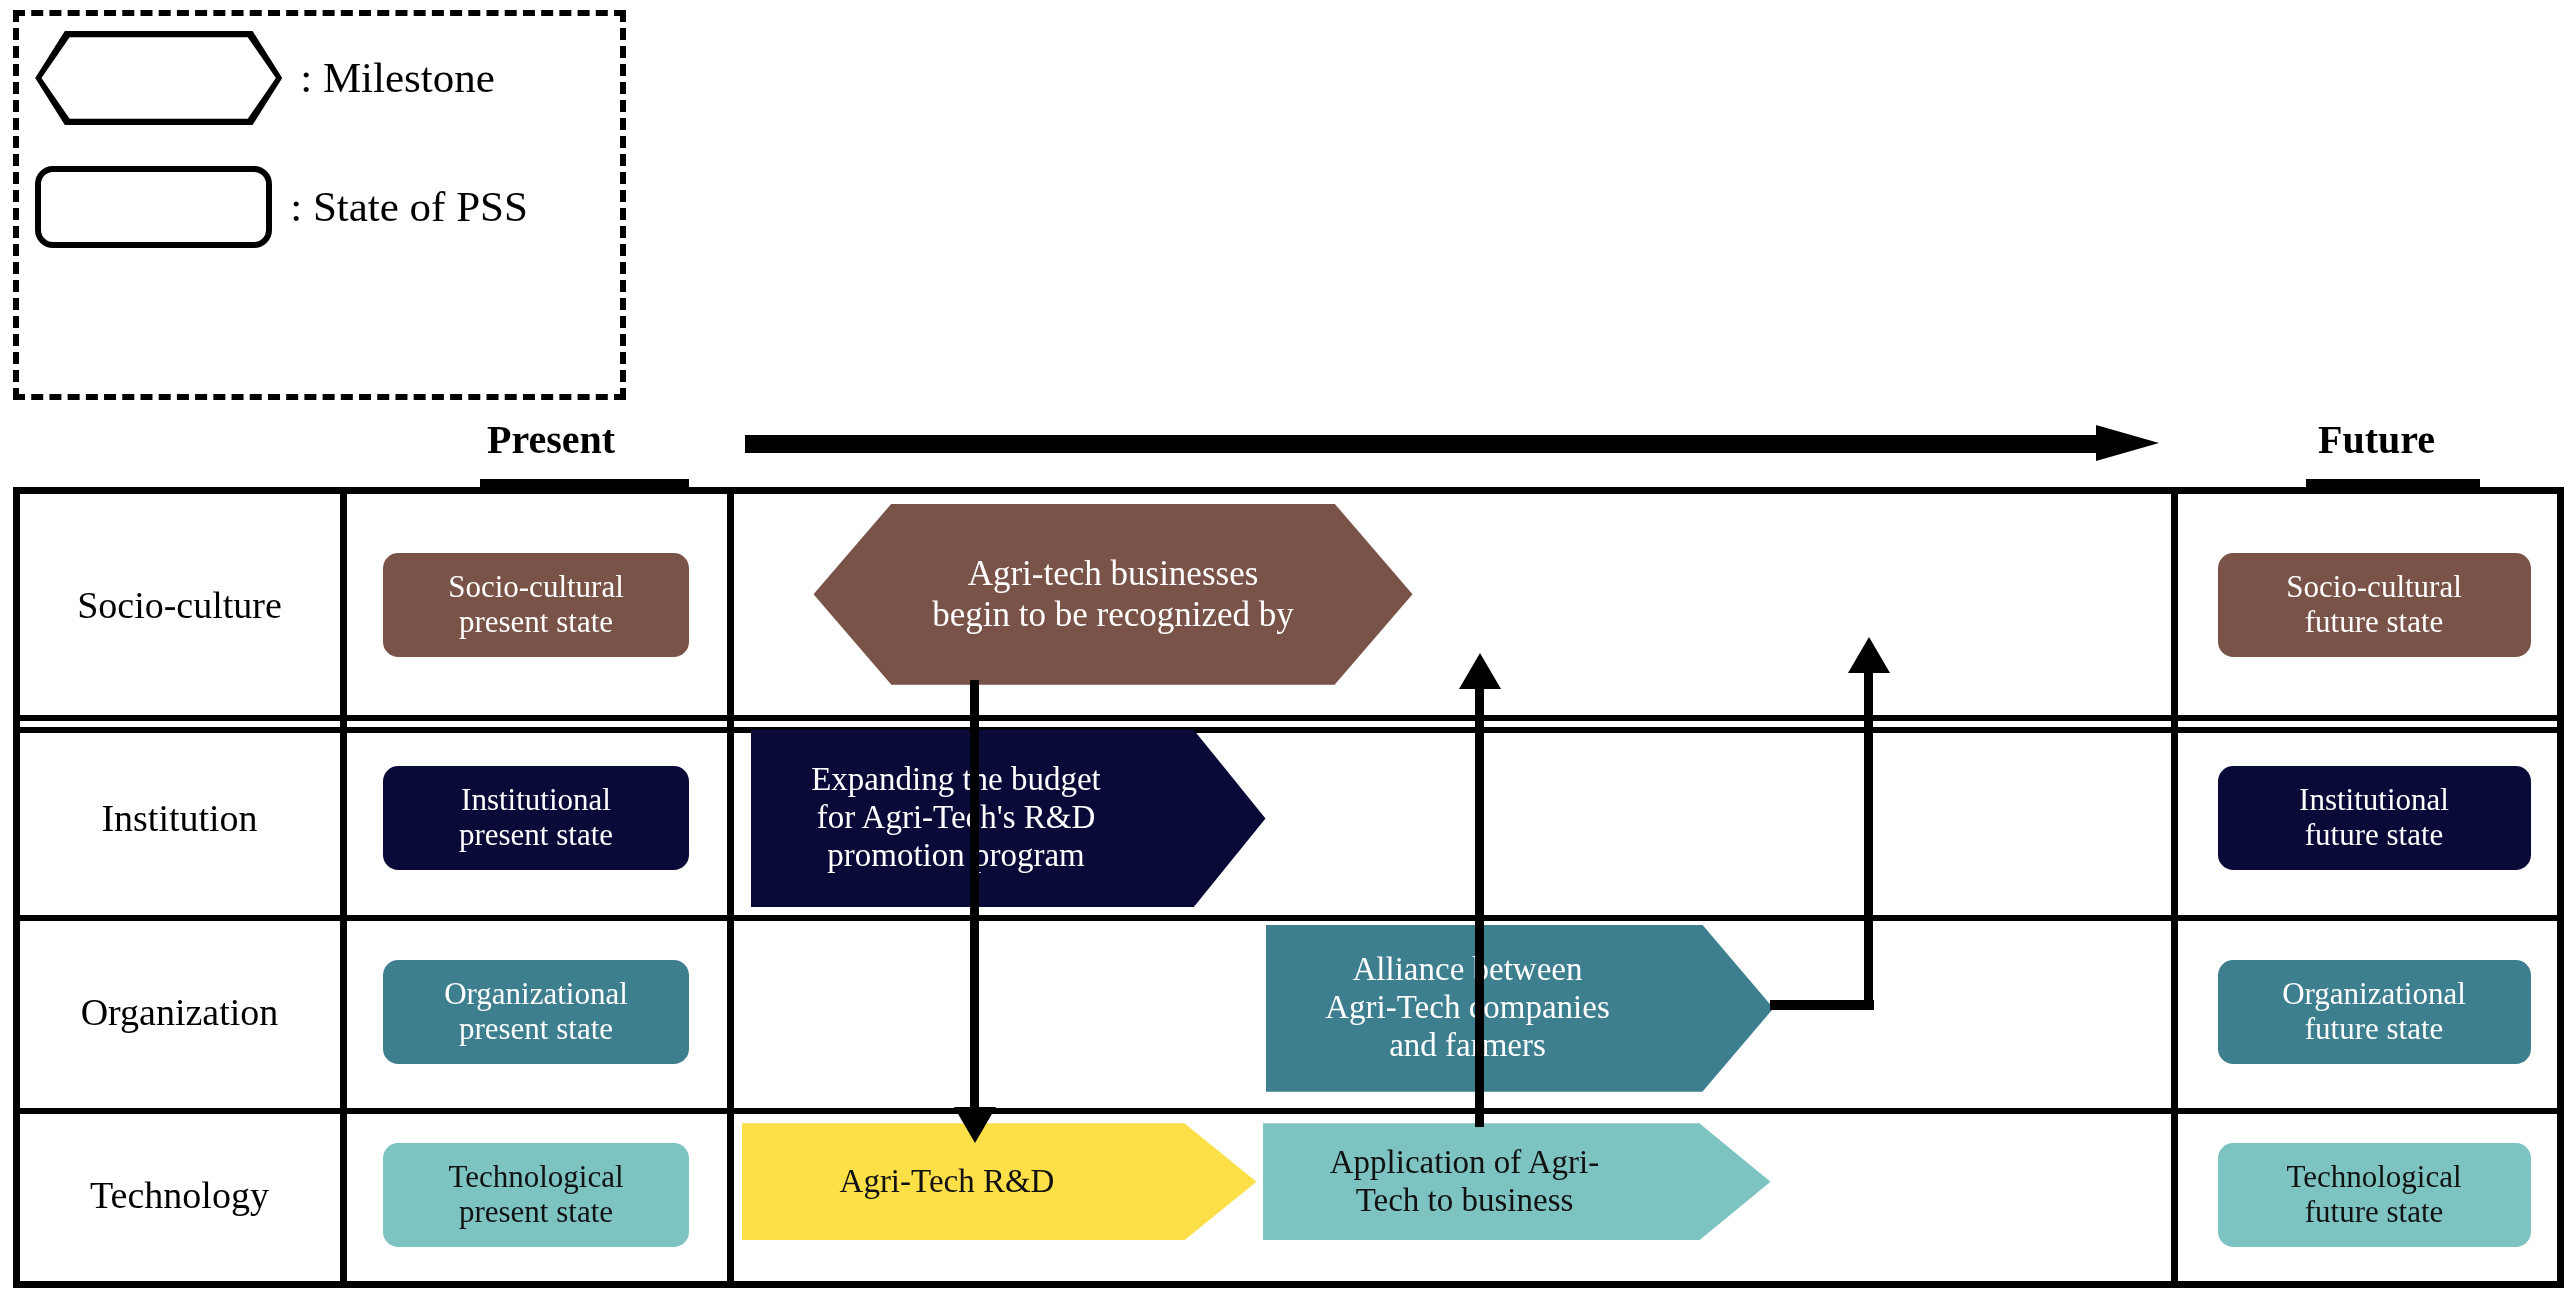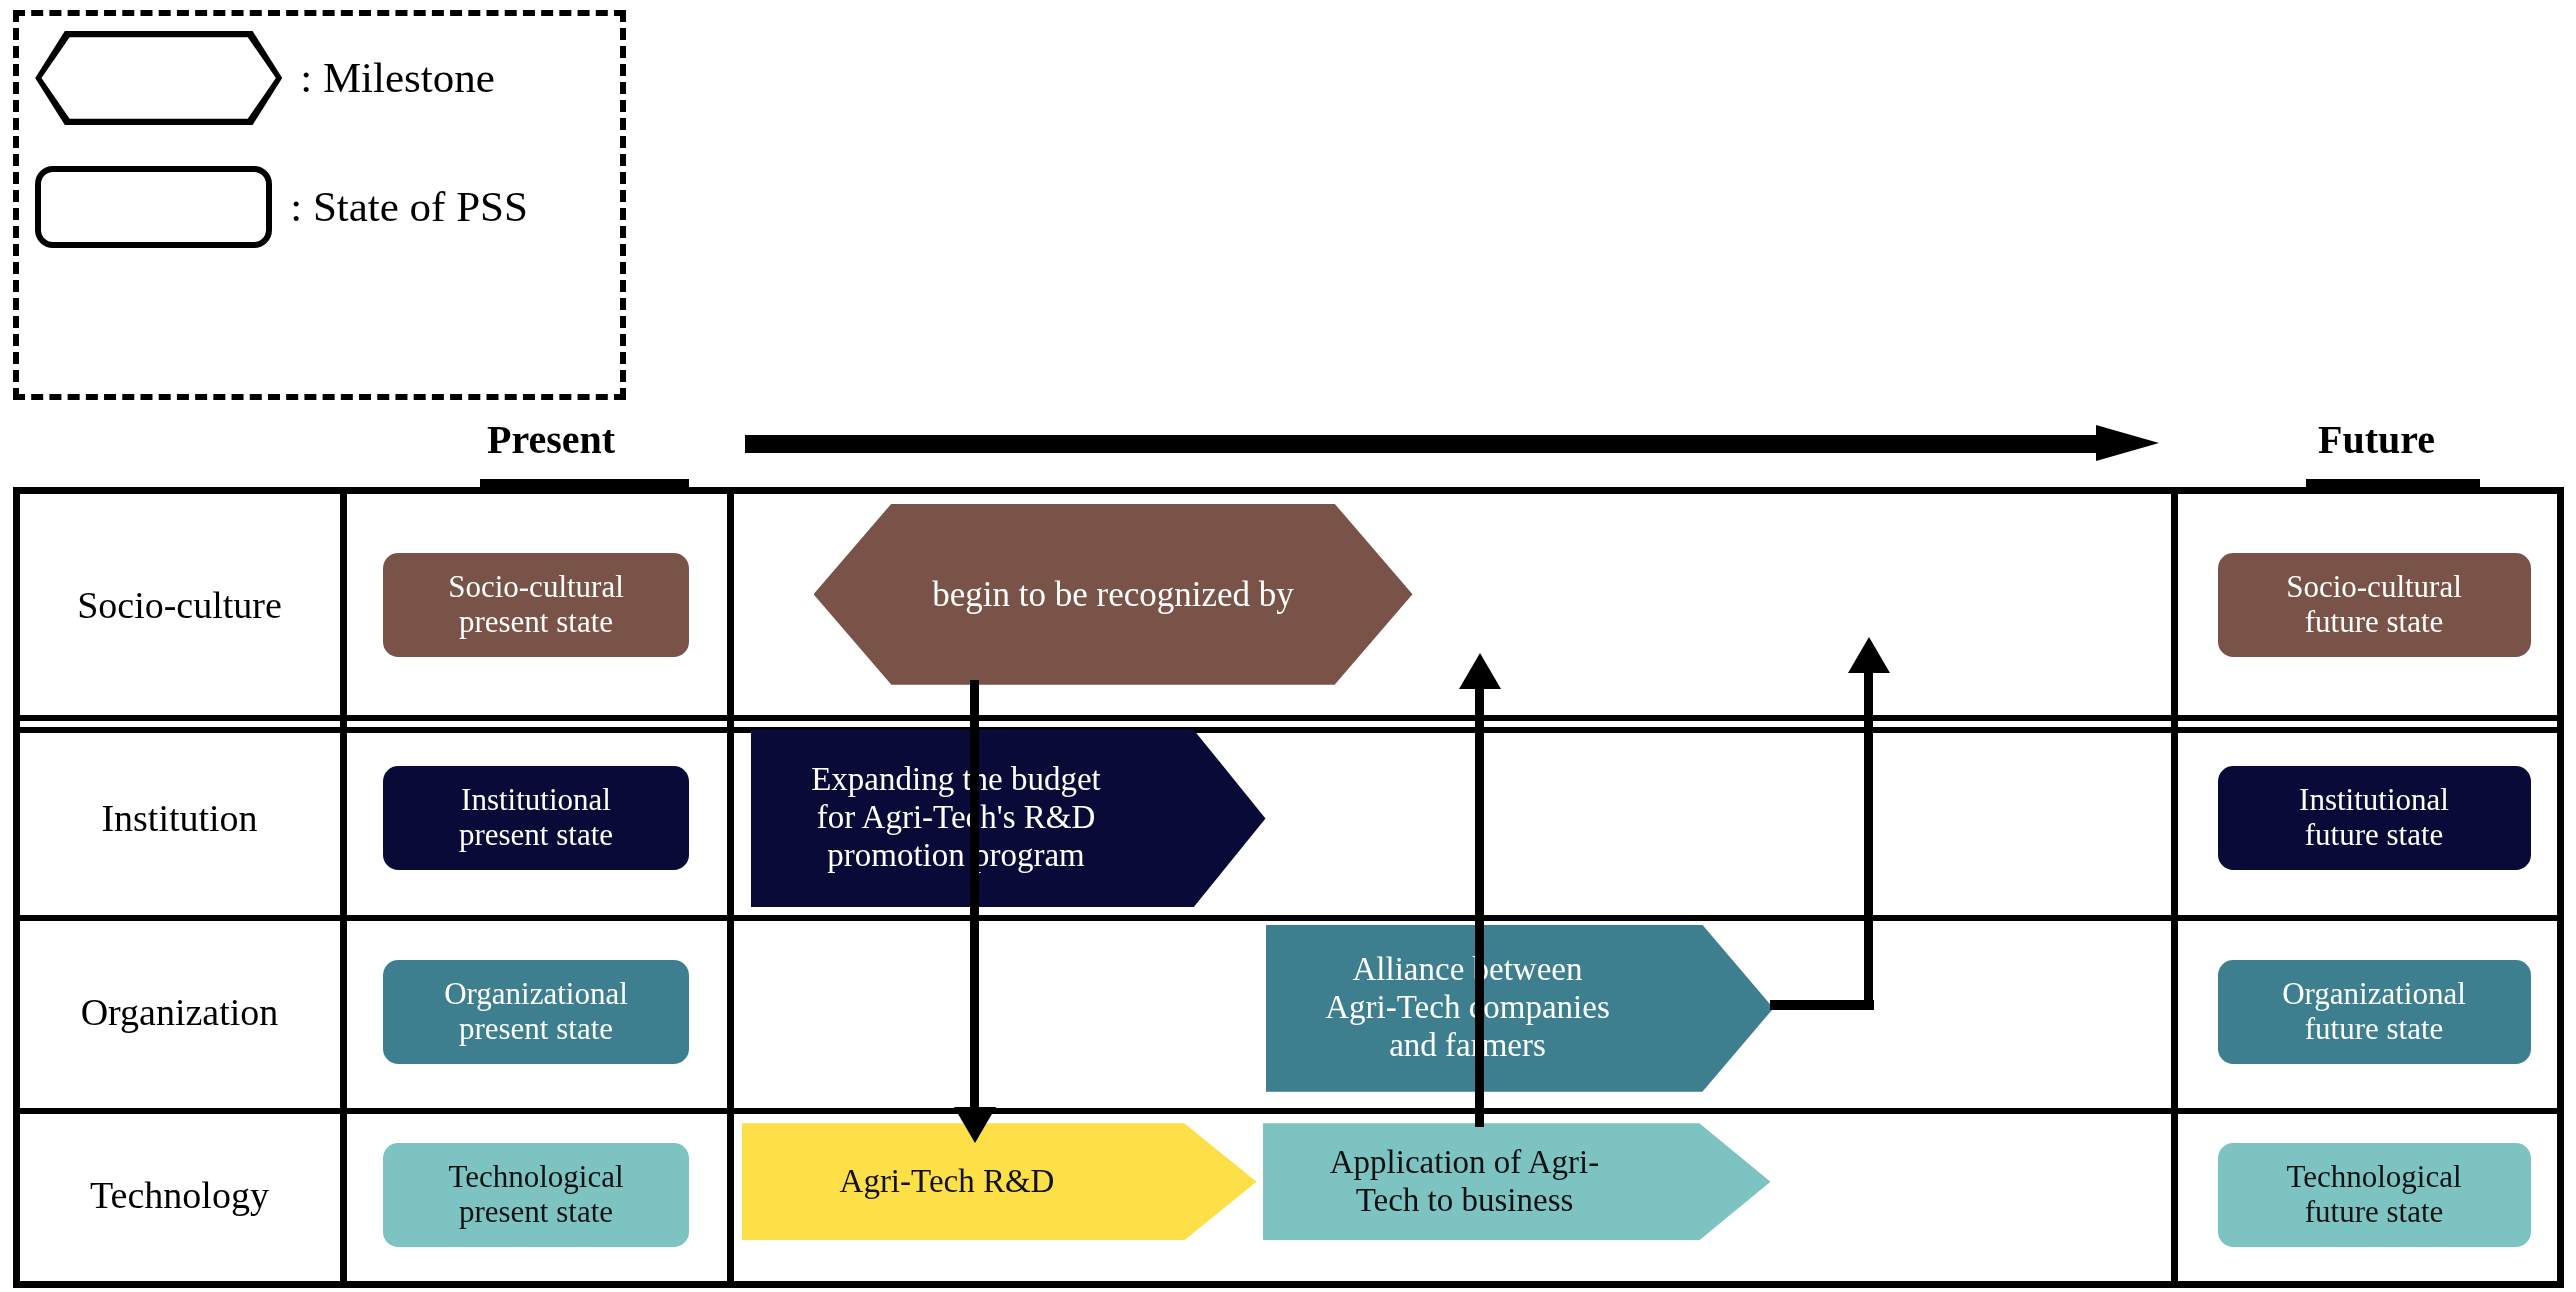--- a/index.html
+++ b/index.html
@@ -120,20 +120,21 @@
   <div class="row r0">
     <div class="cat" style="top:0;height:221px">Socio-culture</div>
     <div class="present-cell" style="top:0;height:221px">
       <div class="state-box present-box" style="background:#7a5348;color:#fff">
         <span>Socio-cultural</span>
         <span>present state</span>
       </div>
     </div>
     <div class="milestone" style="left:794px;top:9.7px;width:599px;height:181px;background:#7a5348;color:#fff">
       <span>
+        <span style="display:block">Agri-tech businesses</span>
         <span style="display:block">begin to be recognized by</span>
       </span>
     </div>
     <div class="future-cell" style="top:0;height:221px">
       <div class="state-box future-box" style="background:#7a5348;color:#fff">
         <span>Socio-cultural</span>
         <span>future state</span>
       </div>
     </div>
   </div>

